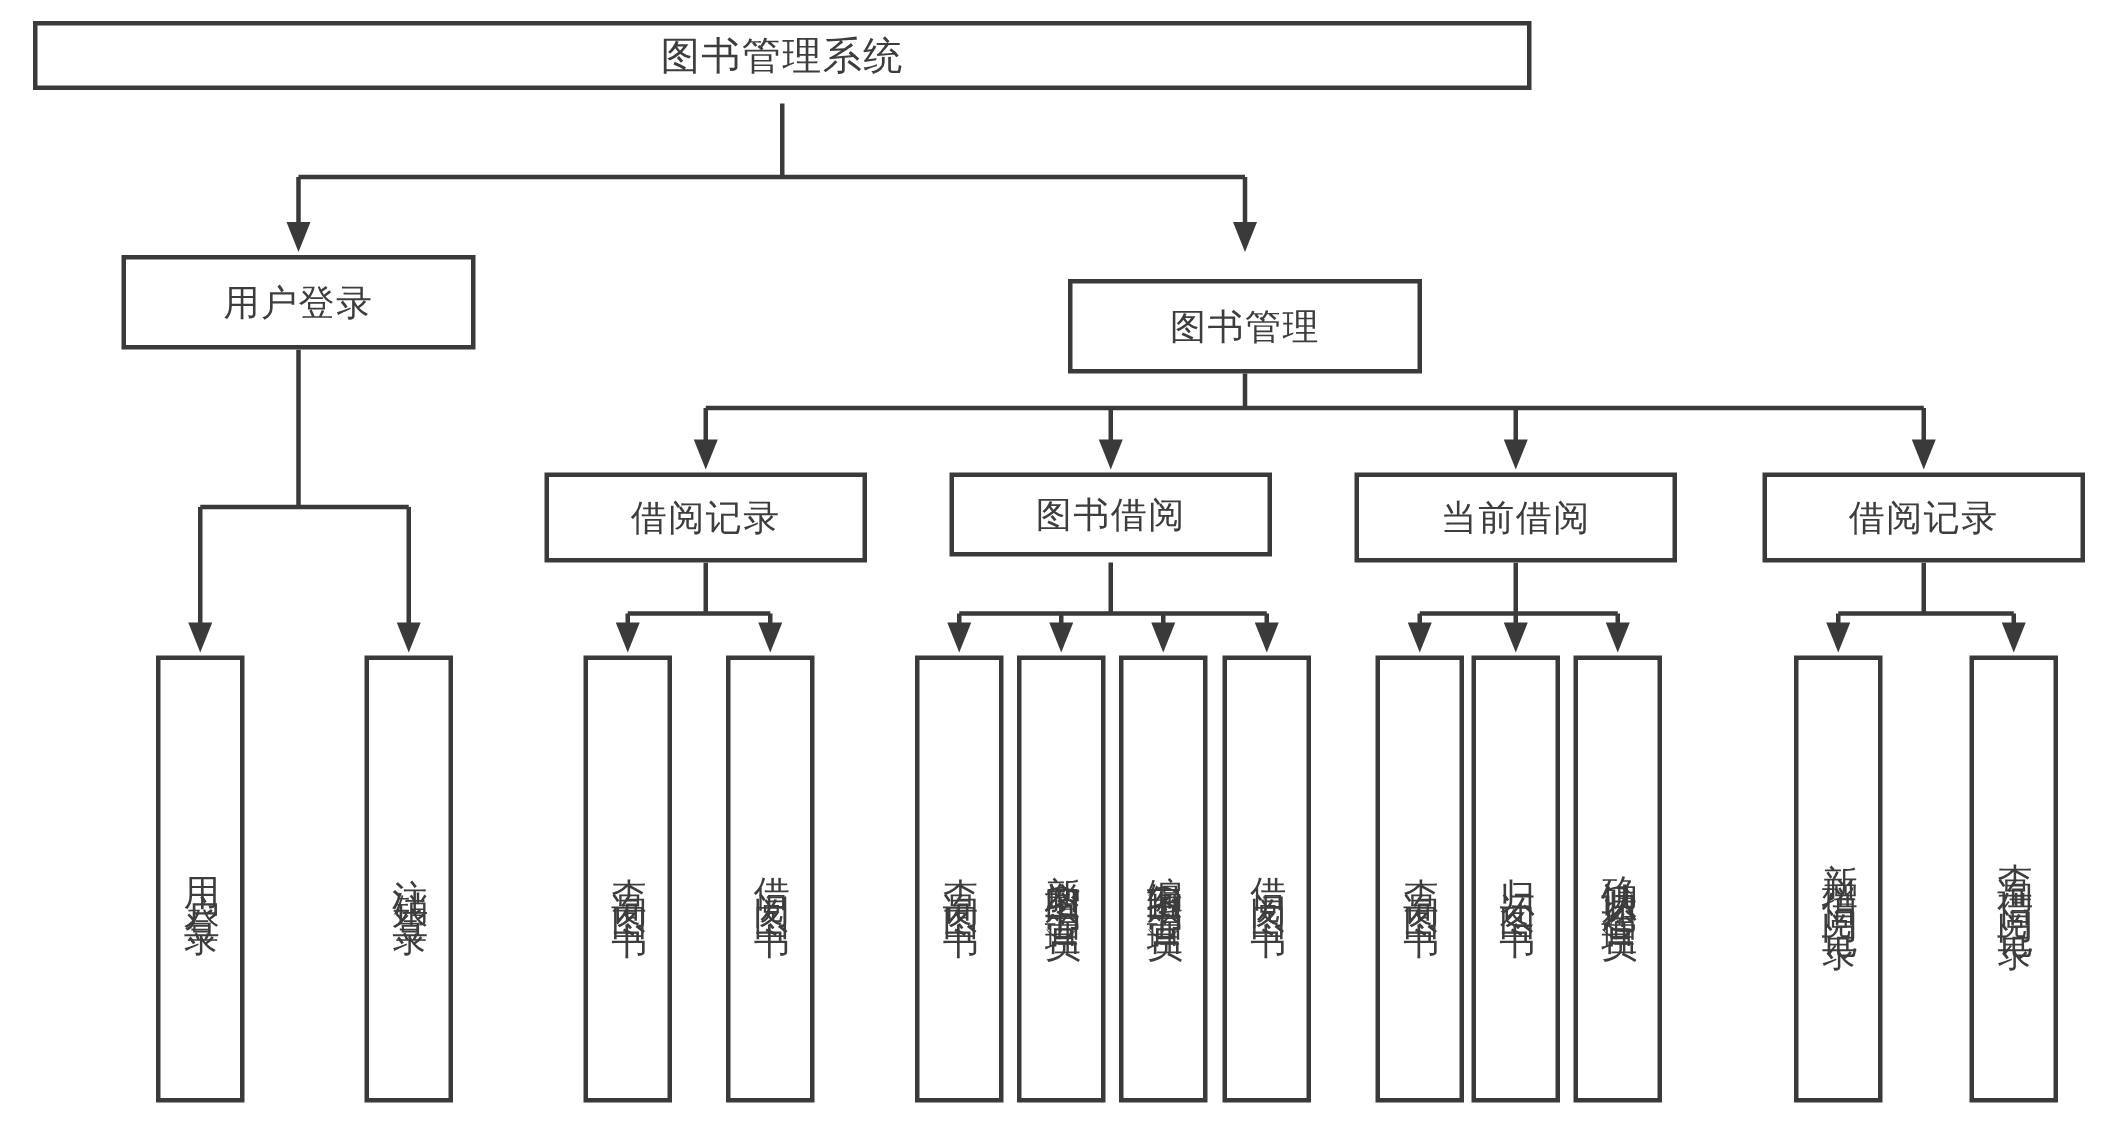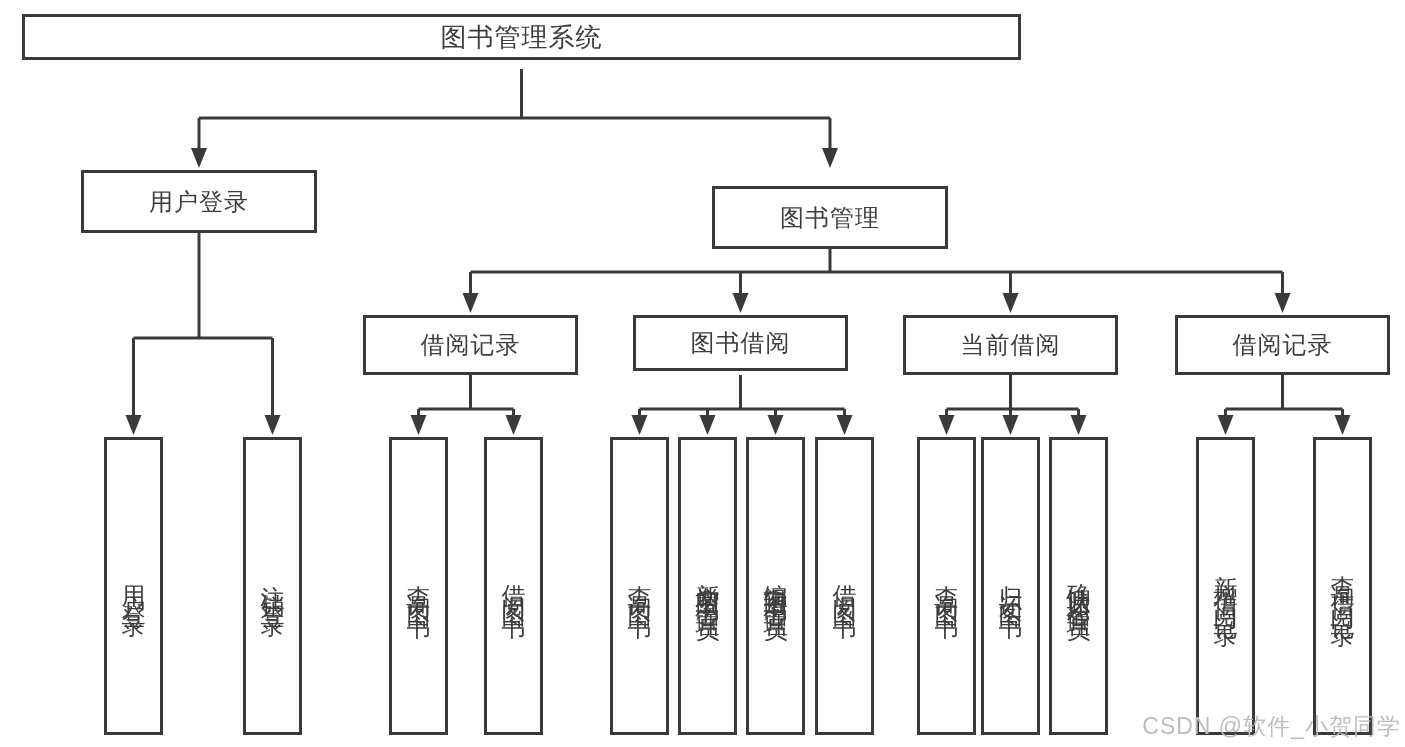--- a/index.html
+++ b/index.html
@@ -155,15 +155,14 @@
     <span class="v-label tight">确认归还（管理员）</span>
   </div>
 
   <div class="node leaf" style="left:1196px;top:437px;width:59px;height:298px">
     <span class="v-label">新增借阅记录</span>
   </div>
   <div class="node leaf" style="left:1313px;top:437px;width:59px;height:298px">
     <span class="v-label">查询借阅记录</span>
   </div>
 
-  <div class="watermark">CSDN @软件_小贺同学</div>
 
 </div>
 
 </body></html>

